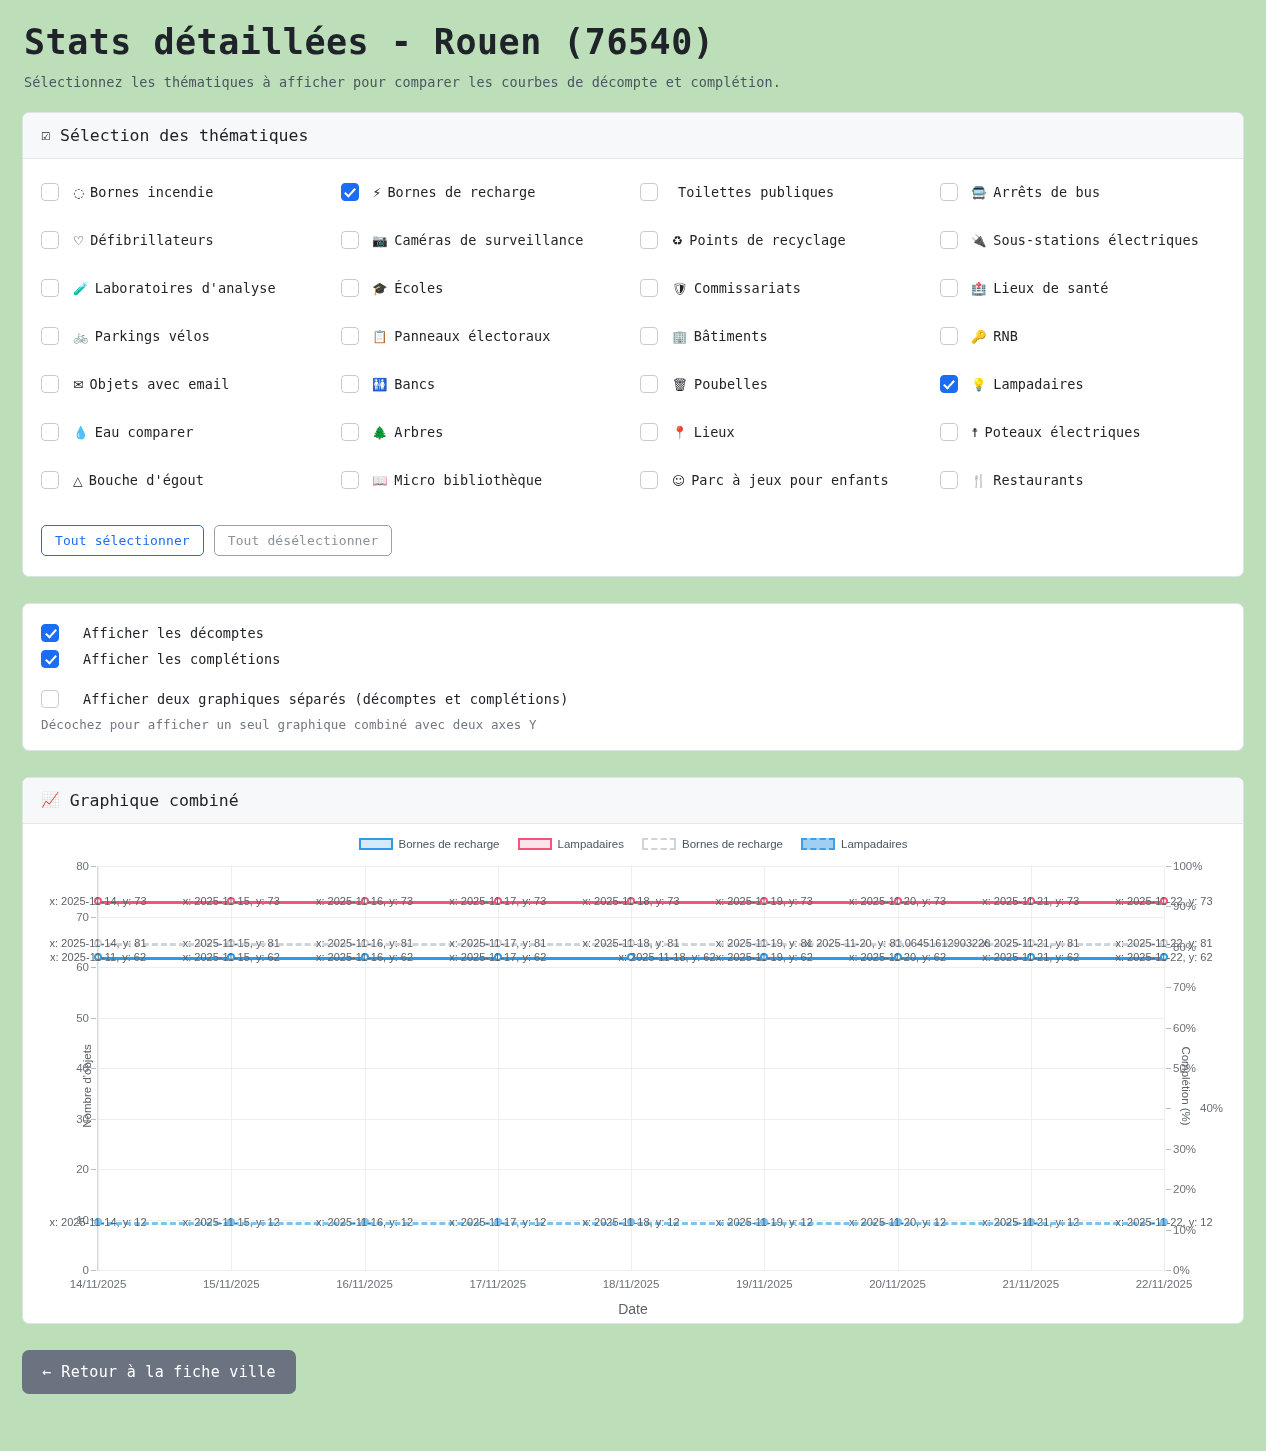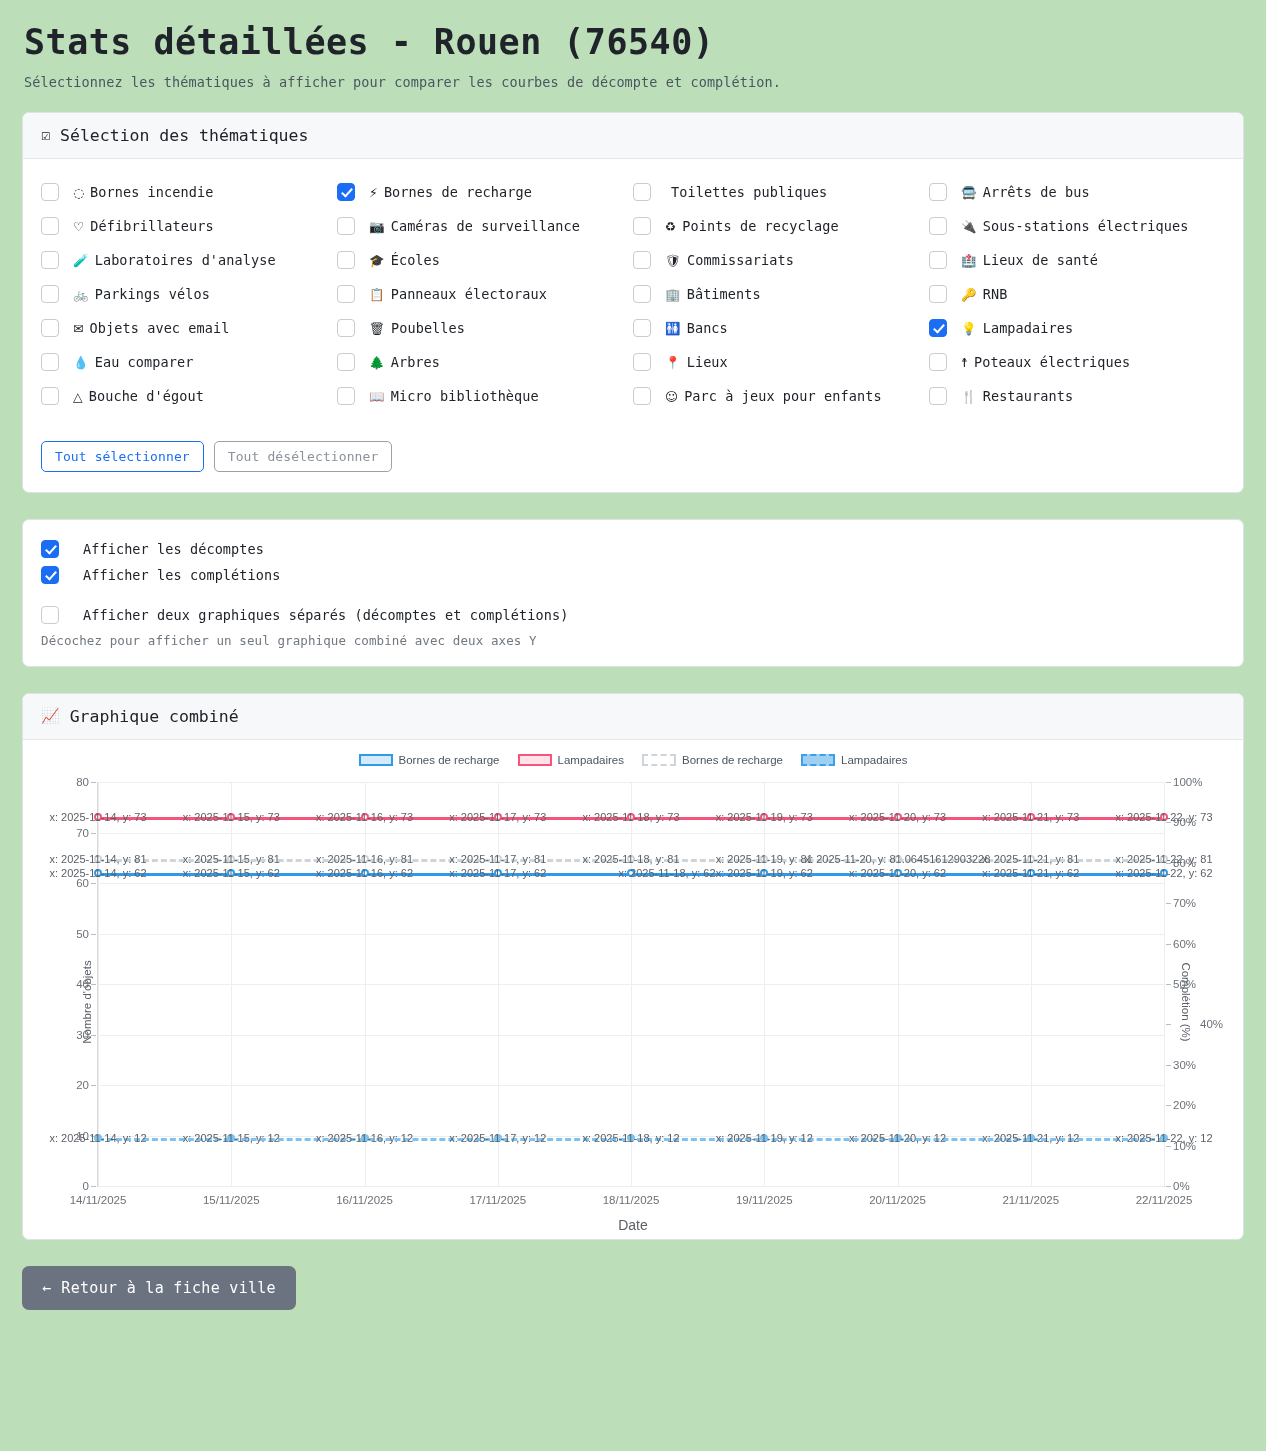--- a/index.html
+++ b/index.html
@@ -50,20 +50,21 @@
   .card-header .hicon { font-size: 15px; line-height: 1; display: inline-block; }
   .card-body { padding: 18px 18px 20px 18px; }
 
   
   .theme-grid {
     display: grid;
     grid-template-columns: repeat(4, 1fr);
     column-gap: 0px;
     row-gap: 0px;
     align-items: start;
+    gap: 14px;
   }
   .theme-item {
     display: flex;
     align-items: flex-start;
     gap: 0;
     padding: 4px 6px 4px 0;
     min-height: 34px;
     cursor: pointer;
   }
   .cb {
@@ -374,25 +375,25 @@
           <div class="theme-item">
             <span class="cb"></span>
             <span class="theme-label"><span class="ticon">🔑</span><span>RNB</span></span>
           </div>
           <div class="theme-item">
             <span class="cb"></span>
             <span class="theme-label"><span class="ticon">✉</span><span>Objets avec email</span></span>
           </div>
           <div class="theme-item">
             <span class="cb"></span>
+            <span class="theme-label"><span class="ticon">🚻</span><span>Bancs</span></span>
+          </div>
+          <div class="theme-item">
+            <span class="cb"></span>
             <span class="theme-label"><span class="ticon">🗑</span><span>Poubelles</span></span>
-          </div>
-          <div class="theme-item">
-            <span class="cb"></span>
-            <span class="theme-label"><span class="ticon">🚻</span><span>Bancs</span></span>
           </div>
           <div class="theme-item">
             <span class="cb checked"></span>
             <span class="theme-label"><span class="ticon">💡</span><span>Lampadaires</span></span>
           </div>
           <div class="theme-item">
             <span class="cb"></span>
             <span class="theme-label"><span class="ticon">💧</span><span>Eau comparer</span></span>
           </div>
           <div class="theme-item">
@@ -520,21 +521,21 @@
             <div class="ytick-r" style="top: 70%;">30%</div>
             <div class="ytick-r" style="top: 60%; padding-left: 36px;">40%</div>
             <div class="ytick-r" style="top: 50%;">50%</div>
             <div class="ytick-r" style="top: 40%;">60%</div>
             <div class="ytick-r" style="top: 30%;">70%</div>
             <div class="ytick-r" style="top: 20%;">80%</div>
             <div class="ytick-r" style="top: 10%;">90%</div>
             <div class="ytick-r" style="top: 0%;">100%</div>
             <div class="series-line line-solid-blue" style="top: 22.5%;"></div>
             <div class="pt pt-blue" style="left: 0%; top: 22.5%;"></div>
-            <div class="dlabel" style="left: 0%; top: 22.5%;">x: 2025-11-14, y: 62</div>
+            <div class="dlabel" style="left: 0%; top: 22.5%;">x: 2025-11-11, y: 62</div>
             <div class="pt pt-blue" style="left: 12.5%; top: 22.5%;"></div>
             <div class="dlabel" style="left: 12.5%; top: 22.5%;">x: 2025-11-15, y: 62</div>
             <div class="pt pt-blue" style="left: 25%; top: 22.5%;"></div>
             <div class="dlabel" style="left: 25%; top: 22.5%;">x: 2025-11-16, y: 62</div>
             <div class="pt pt-blue" style="left: 37.5%; top: 22.5%;"></div>
             <div class="dlabel" style="left: 37.5%; top: 22.5%;">x: 2025-11-17, y: 62</div>
             <div class="pt pt-blue" style="left: 50%; top: 22.5%;"></div>
             <div class="dlabel" style="left: 50%; top: 22.5%; margin-left: 36px;">x: 2025-11-18, y: 62</div>
             <div class="pt pt-blue" style="left: 62.5%; top: 22.5%;"></div>
             <div class="dlabel" style="left: 62.5%; top: 22.5%;">x: 2025-11-19, y: 62</div>

